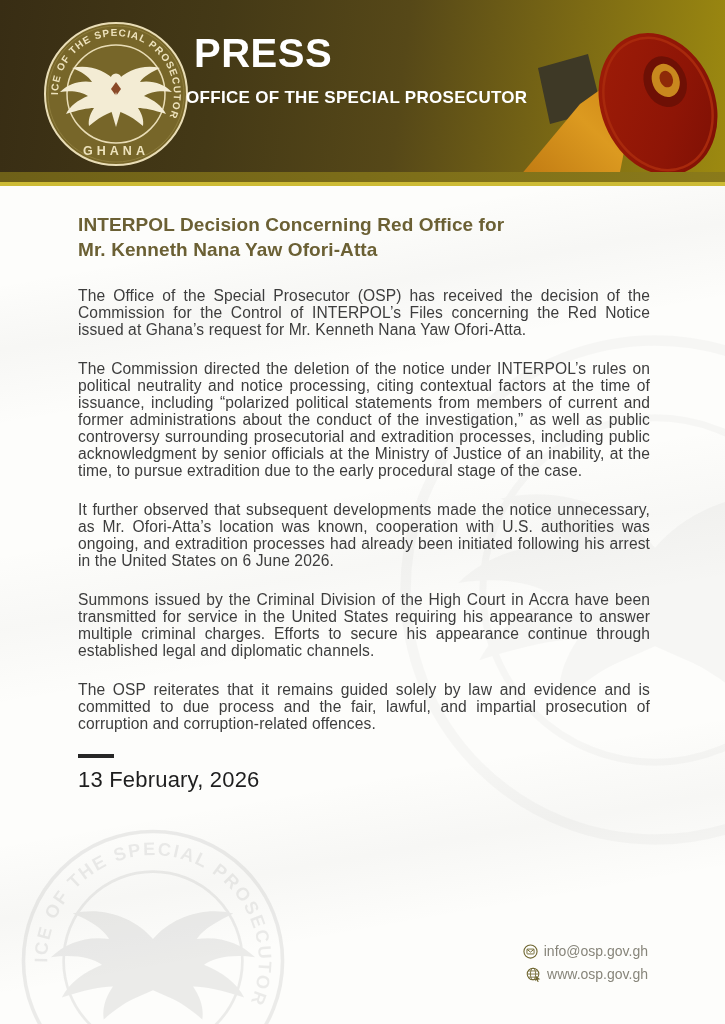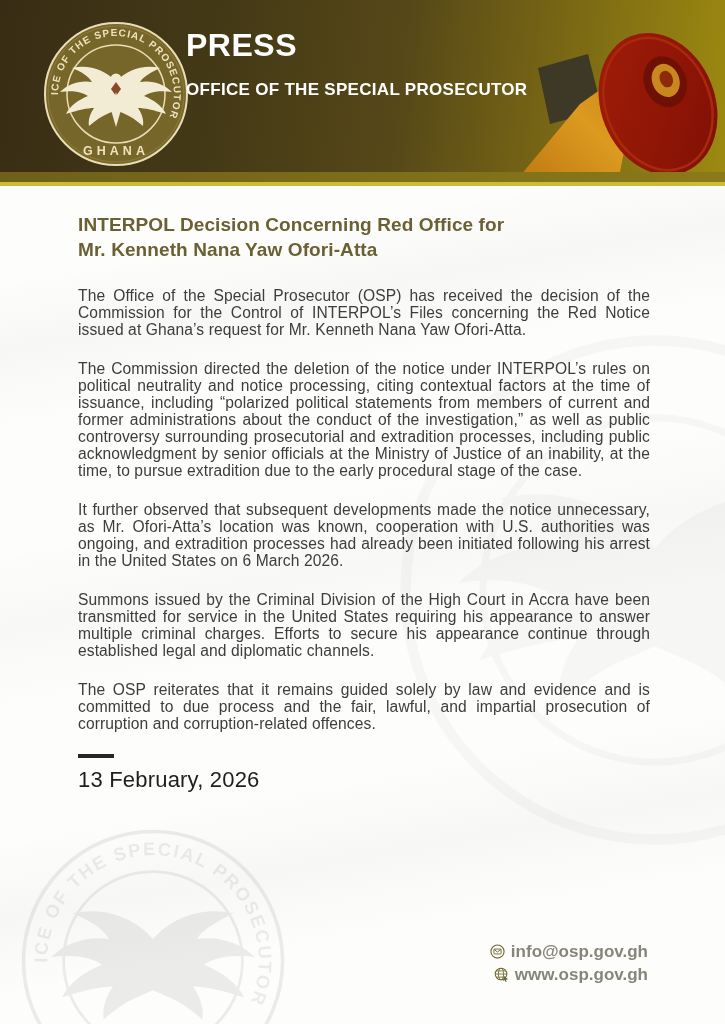--- a/index.html
+++ b/index.html
@@ -17,21 +17,21 @@
   .header-band {
     position:absolute; top:172px; left:0; width:725px; height:10px;
     background:linear-gradient(90deg,#6e6018,#8a7a1a);
   }
   .header-goldline {
     position:absolute; top:182px; left:0; width:725px; height:4px;
     background:#cdbb35;
   }
   .seal { position:absolute; left:42px; top:20px; width:148px; height:148px; }
   .header-text { position:absolute; left:186px; top:22px; color:#ffffff; }
-  .press-title { font-size:32px; font-weight:800; line-height:46px; letter-spacing:0.5px; margin:0; }
+  .press-title { font-size:40px; font-weight:800; line-height:46px; letter-spacing:0.5px; margin:8px; }
   .press-title span { display:block; }
   .press-subtitle { margin-top:12px; font-size:17px; font-weight:600; letter-spacing:0.3px; }
   .megaphone { position:absolute; right:0; top:0; width:235px; height:186px; }
 
   
   .body-stripes {
     position:absolute; left:0; top:186px; width:725px; height:838px; z-index:0;
     background:linear-gradient(170deg,
       transparent 10%, rgba(60,60,55,0.03) 17%, transparent 25%,
       transparent 38%, rgba(60,60,55,0.028) 46%, transparent 54%,
@@ -55,21 +55,21 @@
   }
   .para:last-of-type { margin-bottom:0; }
   .date-block { margin-top:22px; }
   .date-line { width:36px; height:4px; background:#262626; }
   .date-text { margin-top:9px; font-size:22px; color:#1e1e1e; font-weight:500; letter-spacing:0.2px; }
 
   
   .contacts { position:absolute; right:77px; bottom:38px; z-index:1; text-align:right; }
   .contact-row {
     display:flex; align-items:center; justify-content:flex-end; gap:6px;
-    color:#87857a; font-size:17px; line-height:23px; text-decoration:none;font-weight:bold;
+    color:#87857a; font-size:14px; line-height:23px; text-decoration:none;
   }
   .contact-icon { width:15px; height:15px; flex:0 0 auto; }
 </style>
 </head>
 <body>
 
 <div class="page">
 
   <div class="header">
 
@@ -146,21 +146,21 @@
   </svg>
 
   <div class="main">
     <h2 class="release-title">
       <span>INTERPOL Decision Concerning Red Office for</span>
       <span>Mr. Kenneth Nana Yaw Ofori-Atta</span>
     </h2>
 
     <p class="para">The Office of the Special Prosecutor (OSP) has received the decision of the Commission for the Control of INTERPOL’s Files concerning the Red Notice issued at Ghana’s request for Mr. Kenneth Nana Yaw Ofori-Atta.</p>
     <p class="para">The Commission directed the deletion of the notice under INTERPOL’s rules on political neutrality and notice processing, citing contextual factors at the time of issuance, including “polarized political statements from members of current and former administrations about the conduct of the investigation,” as well as public controversy surrounding prosecutorial and extradition processes, including public acknowledgment by senior officials at the Ministry of Justice of an inability, at the time, to pursue extradition due to the early procedural stage of the case.</p>
-    <p class="para">It further observed that subsequent developments made the notice unnecessary, as Mr. Ofori-Atta’s location was known, cooperation with U.S. authorities was ongoing, and extradition processes had already been initiated following his arrest in the United States on 6 March 2026.</p>
+    <p class="para">It further observed that subsequent developments made the notice unnecessary, as Mr. Ofori-Atta’s location was known, cooperation with U.S. authorities was ongoing, and extradition processes had already been initiated following his arrest in the United States on 6 June 2026.</p>
     <p class="para">Summons issued by the Criminal Division of the High Court in Accra have been transmitted for service in the United States requiring his appearance to answer multiple criminal charges. Efforts to secure his appearance continue through established legal and diplomatic channels.</p>
     <p class="para">The OSP reiterates that it remains guided solely by law and evidence and is committed to due process and the fair, lawful, and impartial prosecution of corruption and corruption-related offences.</p>
 
     <div class="date-block">
       <div class="date-line"></div>
       <div class="date-text">13 February, 2026</div>
     </div>
   </div>
 
   <div class="contacts">

